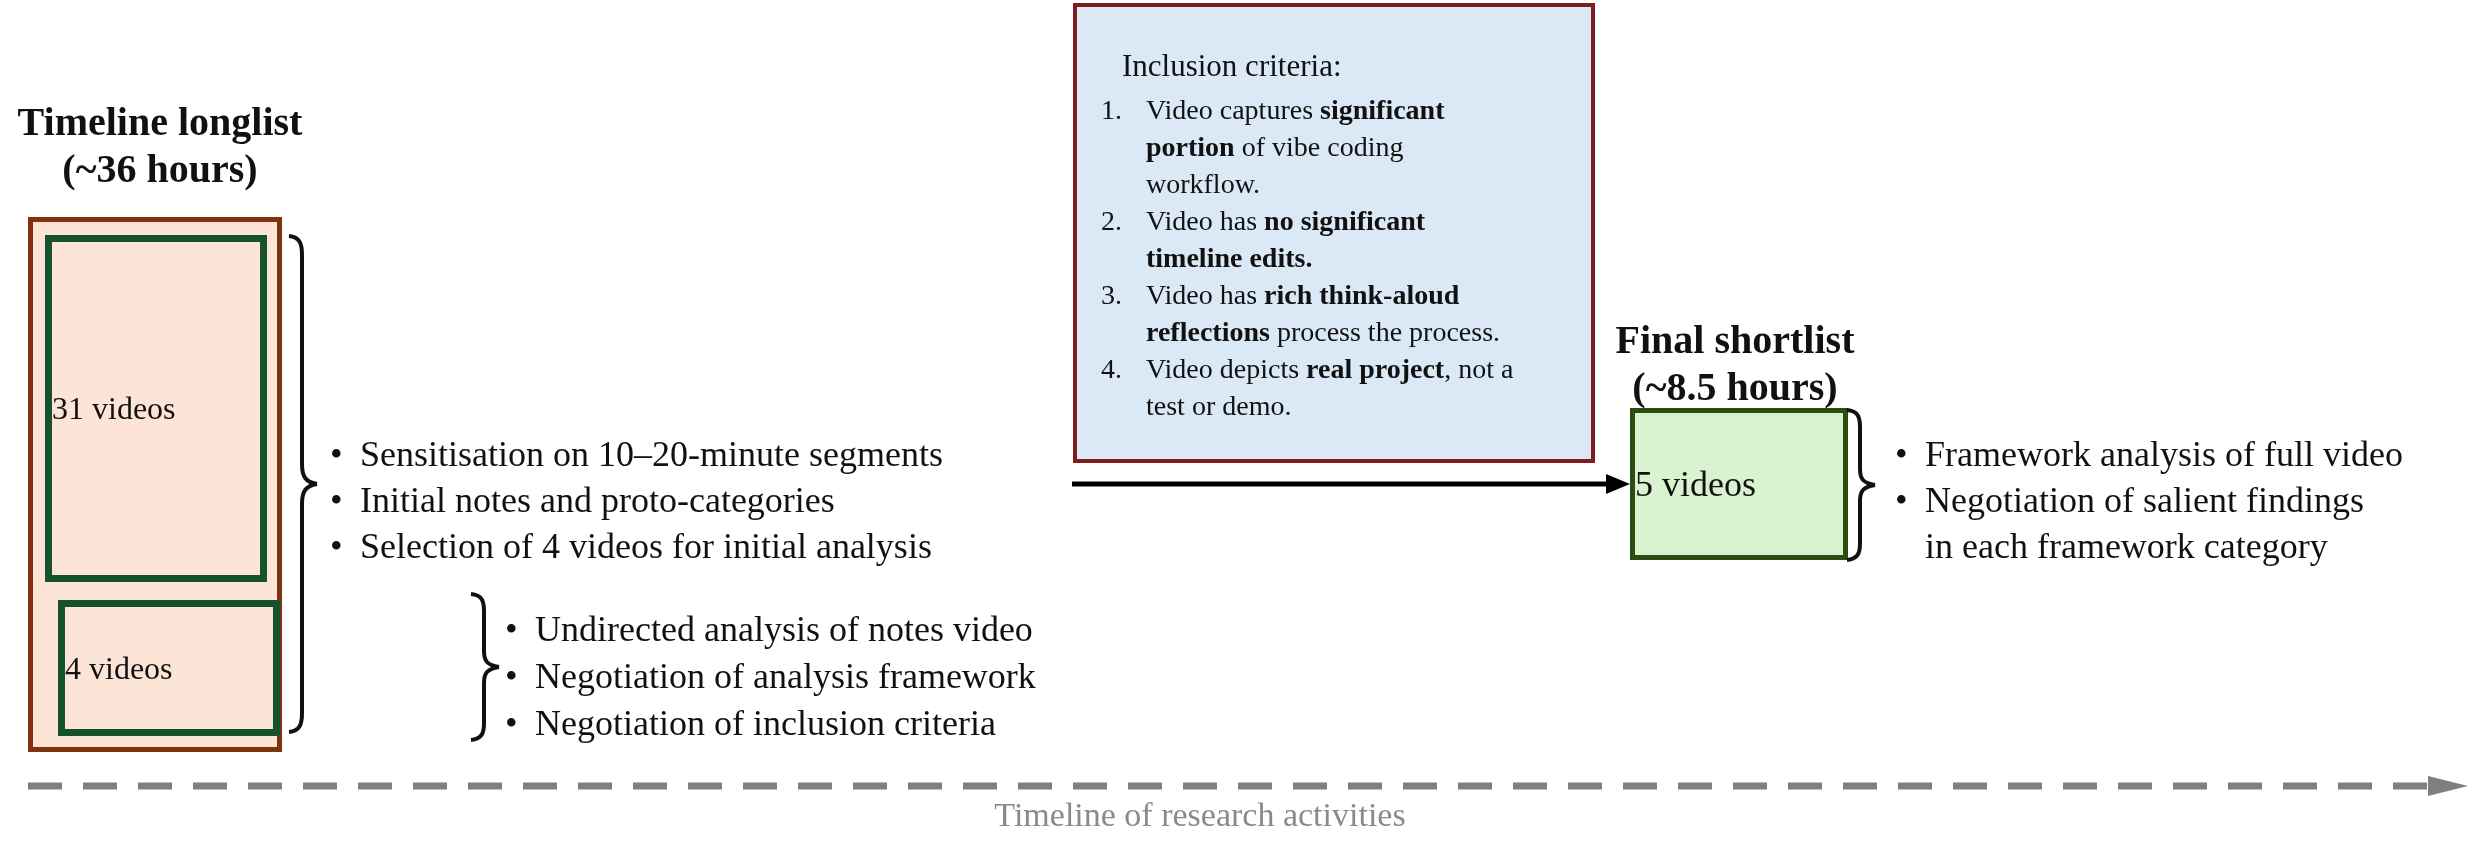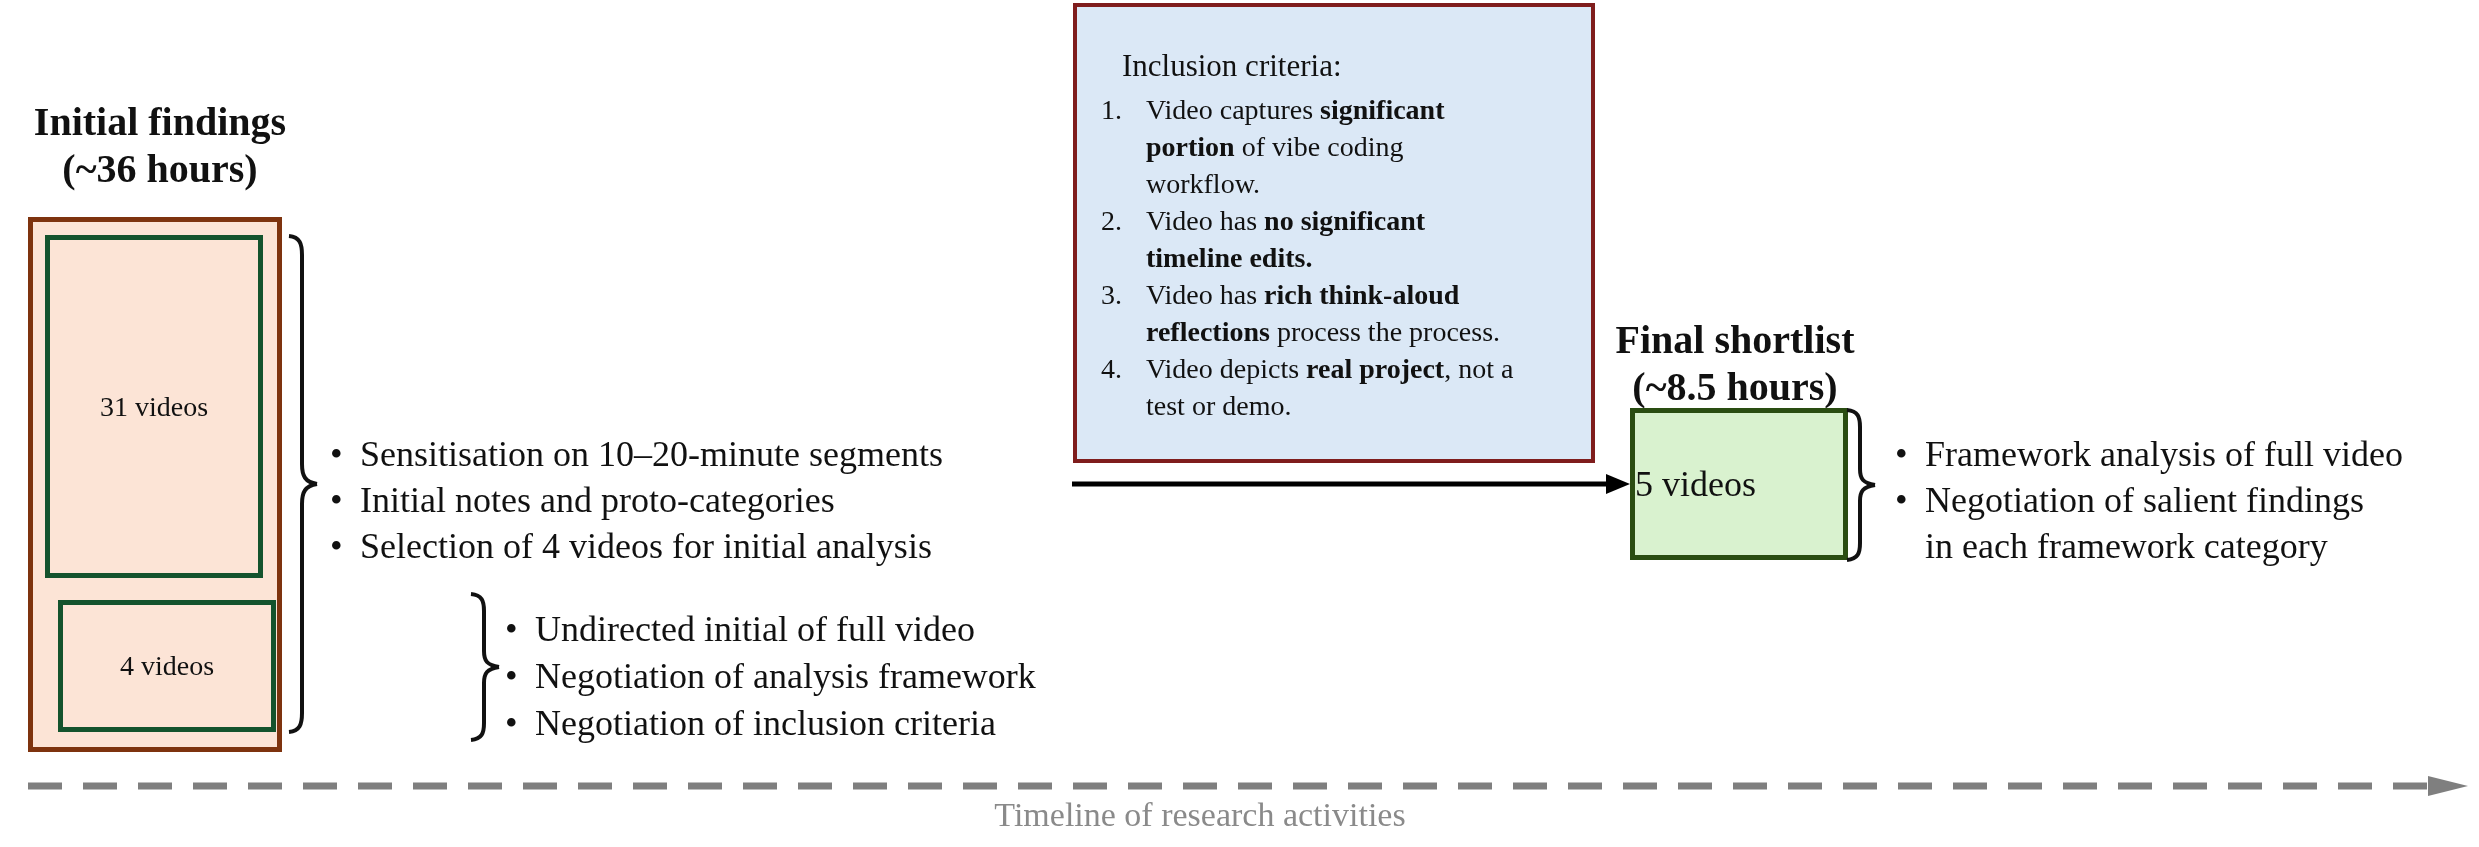--- a/index.html
+++ b/index.html
@@ -9,22 +9,22 @@
   }
   .abs{position:absolute;}
   
   .big-title{font-weight:bold;font-size:40px;line-height:1.18;text-align:center;}
   
   .outer-orange{
     left:28px;top:217px;width:244px;height:525px;
     background:#fce4d6;border:5px solid #7e330e;
   }
   .inner-orange{
-    position:absolute;background:#fce4d6;border:5px solid #14532d;
-    display:flex;align-items:center;justify-content:center;font-size:28px;
+    position:absolute;background:#fce4d6;border:7px solid #14532d;
+    display:flex;align-items:center;justify-content:flex-start;font-size:32px;
   }
   .box-31{left:12px;top:13px;width:208px;height:333px;}
   .box-4{left:25px;top:378px;width:208px;height:122px;}
   
   .green-box{
     left:1630px;top:408px;width:208px;height:142px;
     background:#d9f2cf;border:5px solid #2a4d12;
     display:flex;align-items:center;justify-content:flex-start;font-size:36px;
   }
   
@@ -48,21 +48,21 @@
     font-size:34px;color:#8a8a8a;text-align:center;
   }
   svg{display:block;}
 </style>
 </head>
 <body>
 
 <div id="stage">
 
   <div class="abs big-title" style="left:10px;top:98px;width:300px;">
-    <div>Initial findings</div>
+    <div>Timeline longlist</div>
     <div>(~36 hours)</div>
   </div>
 
   <div class="abs outer-orange">
     <div class="inner-orange box-31">
       <span>31 videos</span>
     </div>
     <div class="inner-orange box-4">
       <span>4 videos</span>
     </div>
@@ -89,21 +89,21 @@
   </div>
 
   <svg class="abs" style="left:468px;top:591px;" width="34" height="152" viewBox="0 0 34 152">
     <path d="M3,3 C14,4 16,10 16,20 L16,60 C16,70 19,74 31,76" fill="none" stroke="#111" stroke-width="4"></path>
     <path d="M3,149 C14,148 16,142 16,132 L16,92 C16,82 19,78 31,76" fill="none" stroke="#111" stroke-width="4"></path>
   </svg>
 
   <div class="abs blist lh47" style="left:505px;top:606px;">
     <div class="brow">
       <span class="bullet">•</span>
-      <span>Undirected initial of full video</span>
+      <span>Undirected analysis of notes video</span>
     </div>
     <div class="brow">
       <span class="bullet">•</span>
       <span>Negotiation of analysis framework</span>
     </div>
     <div class="brow">
       <span class="bullet">•</span>
       <span>Negotiation of inclusion criteria</span>
     </div>
   </div>

